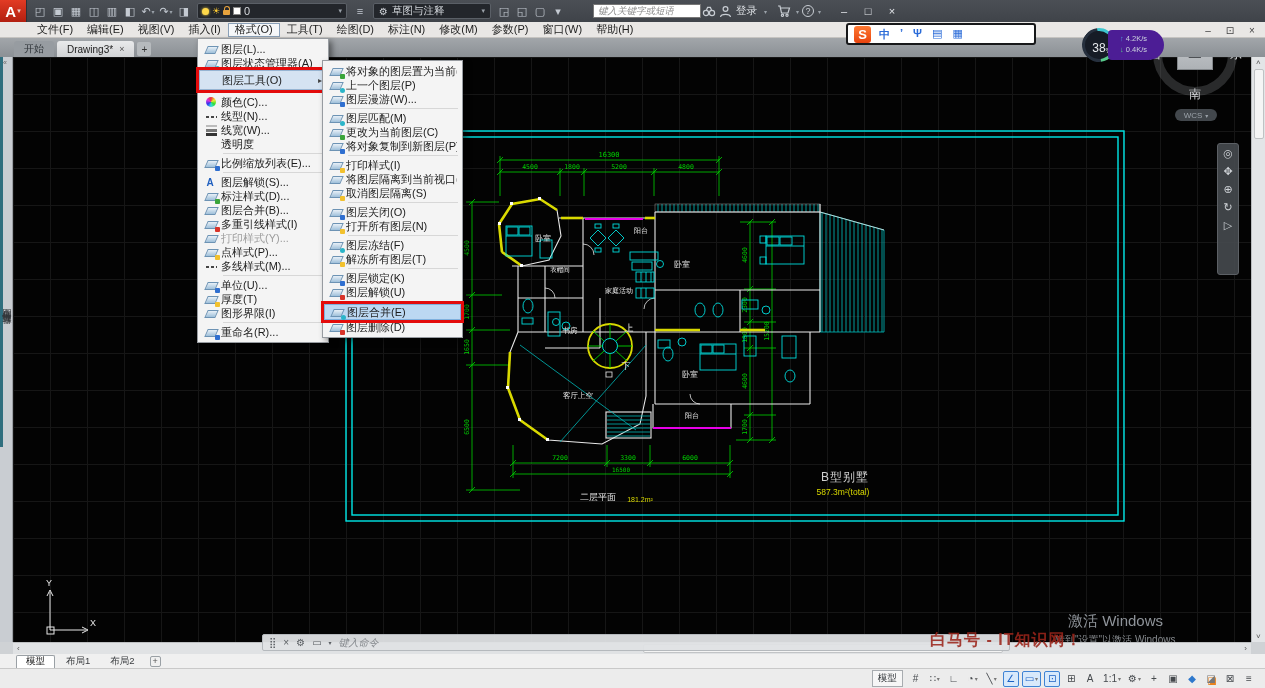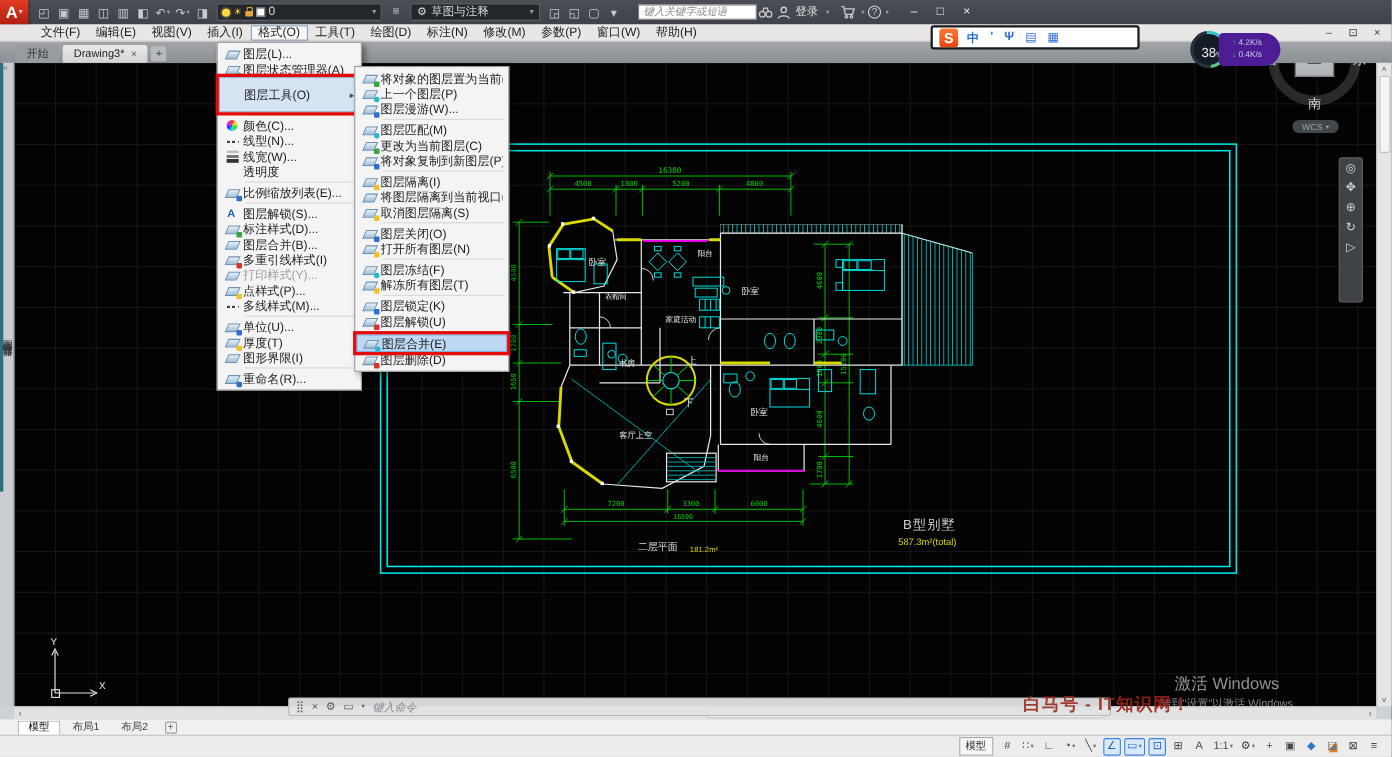--- a/index.html
+++ b/index.html
@@ -17,21 +17,21 @@
   #layerdd{height:16px;background:#23262b;border:1px solid #5a5f66;border-radius:2px;display:flex;align-items:center;
     padding:0 4px;margin:0 4px;gap:3px;min-width:150px;}
   #layerdd .sw{width:8px;height:8px;background:#fff;border:1px solid #888;}
   #layerdd .bulb{width:7px;height:7px;border-radius:50%;background:#ffd94a;box-shadow:0 0 3px #ffd94a;}
   #layerdd .sun{color:#ffcc33;font-size:9px;line-height:7px;}
   .lockicon{width:7px;height:5px;background:#e8a33d;border-radius:1px;position:relative;margin-top:3px;}
   .lockicon::before{content:"";position:absolute;left:1px;top:-4px;width:4px;height:4px;border:1.2px solid #e8a33d;border-bottom:none;border-radius:3px 3px 0 0;}
   #wsdd{height:16px;background:#23262b;border:1px solid #5a5f66;border-radius:2px;display:flex;align-items:center;padding:0 5px;gap:4px;margin:0 4px;min-width:118px;font-size:10.5px;color:#d0d4d9;}
   #titletext{margin-left:64px;white-space:nowrap;color:#d8dbdf;}
   #titletext .path{margin-left:14px;color:#cfd3d8;}
-  #searchbox{height:14px;width:108px;background:#fff;border:1px solid #777;margin-left:13px;display:flex;align-items:center;padding:0 4px;}
+  #searchbox{height:14px;width:108px;background:#fff;border:1px solid #777;margin-left:26px;display:flex;align-items:center;padding:0 4px;}
   #searchbox span{color:#8b8b8b;font-style:italic;font-size:9.5px;white-space:nowrap;overflow:hidden;}
   .tico{display:flex;align-items:center;justify-content:center;width:16px;height:16px;}
   .tico svg{stroke:#c8cdd3;fill:none;stroke-width:1.2;}
   #signin{font-size:10.5px;color:#dfe2e6;margin:0 3px;}
   .helpc{width:12px;height:12px;border:1.2px solid #c8cdd3;border-radius:50%;color:#c8cdd3;font-size:9px;display:flex;align-items:center;justify-content:center;}
   #winbtns{margin-left:8px;display:flex;}
   #winbtns div{width:24px;height:18px;display:flex;align-items:center;justify-content:center;color:#e3e6ea;font-size:11px;}
 
   
   #menubar{position:absolute;left:0;top:22px;width:1265px;height:16px;background:#e9e7e5;border-bottom:1px solid #c6c4c1;
@@ -115,21 +115,21 @@
 
   
   .menupanel{position:absolute;background:#f4f4f4;border:1px solid #979ba0;box-shadow:3px 3px 6px rgba(0,0,0,.45);
     padding:3px 1px;z-index:50;font-size:11px;color:#1c1c1c;}
   #formatmenu{left:197px;top:38px;width:132px;}
   #layersubmenu{left:322px;top:60px;width:141px;z-index:51;}
   .mi{position:relative;display:flex;align-items:center;height:14px;padding:0 4px 0 2px;white-space:nowrap;}
   .mi .ic{width:20px;display:flex;align-items:center;justify-content:center;flex:none;}
   .mi .lbl{flex:1;overflow:hidden;}
   .mi .sub-arrow{font-size:8px;color:#444;margin-left:4px;}
-  .mi.hot{background:#d5e3f2;border:1px solid #96b4d2;height:32px;}
+  .mi.hot{background:#d5e3f2;border:1px solid #96b4d2;height:20px;}
   .mi.sel{background:#bcd8f2;border:1px solid #7fb0dd;height:16px;}
   .mi.disabled{color:#9d9d9d;}
   .mi.redbox{outline:3px solid #e30b0b;outline-offset:0px;z-index:2;}
   .msep{height:1px;background:#d7d7d7;margin:2px 3px 2px 24px;}
   .micon{position:relative;width:13px;height:11px;flex:none;}
   .micon::before{content:"";position:absolute;left:1px;top:2px;width:9px;height:6px;transform:skewX(-24deg);
     background:linear-gradient(#e8f0f7,#9fc0da);border:1px solid #6d93b4;}
   .micon.ic-none::before{display:none;}
   .micon.ic-colorwheel::before{transform:none;skew:none;left:1px;top:0;width:10px;height:10px;border-radius:50%;border:none;
     background:conic-gradient(#e33,#ee3,#3d3,#3dd,#33e,#d3d,#e33);}
@@ -877,21 +877,21 @@
         <span class="micon ic-layers b-blue"></span>
       </span>
       <span class="lbl">将对象复制到新图层(P)</span>
 
     </div>
     <div class="msep"></div>
     <div class="mi">
       <span class="ic">
         <span class="micon ic-layers b-yellow"></span>
       </span>
-      <span class="lbl">图层隔离(I)</span>
+      <span class="lbl">打印样式(I)</span>
 
     </div>
     <div class="mi">
       <span class="ic">
         <span class="micon ic-layers"></span>
       </span>
       <span class="lbl">将图层隔离到当前视口(V)</span>
 
     </div>
     <div class="mi">

